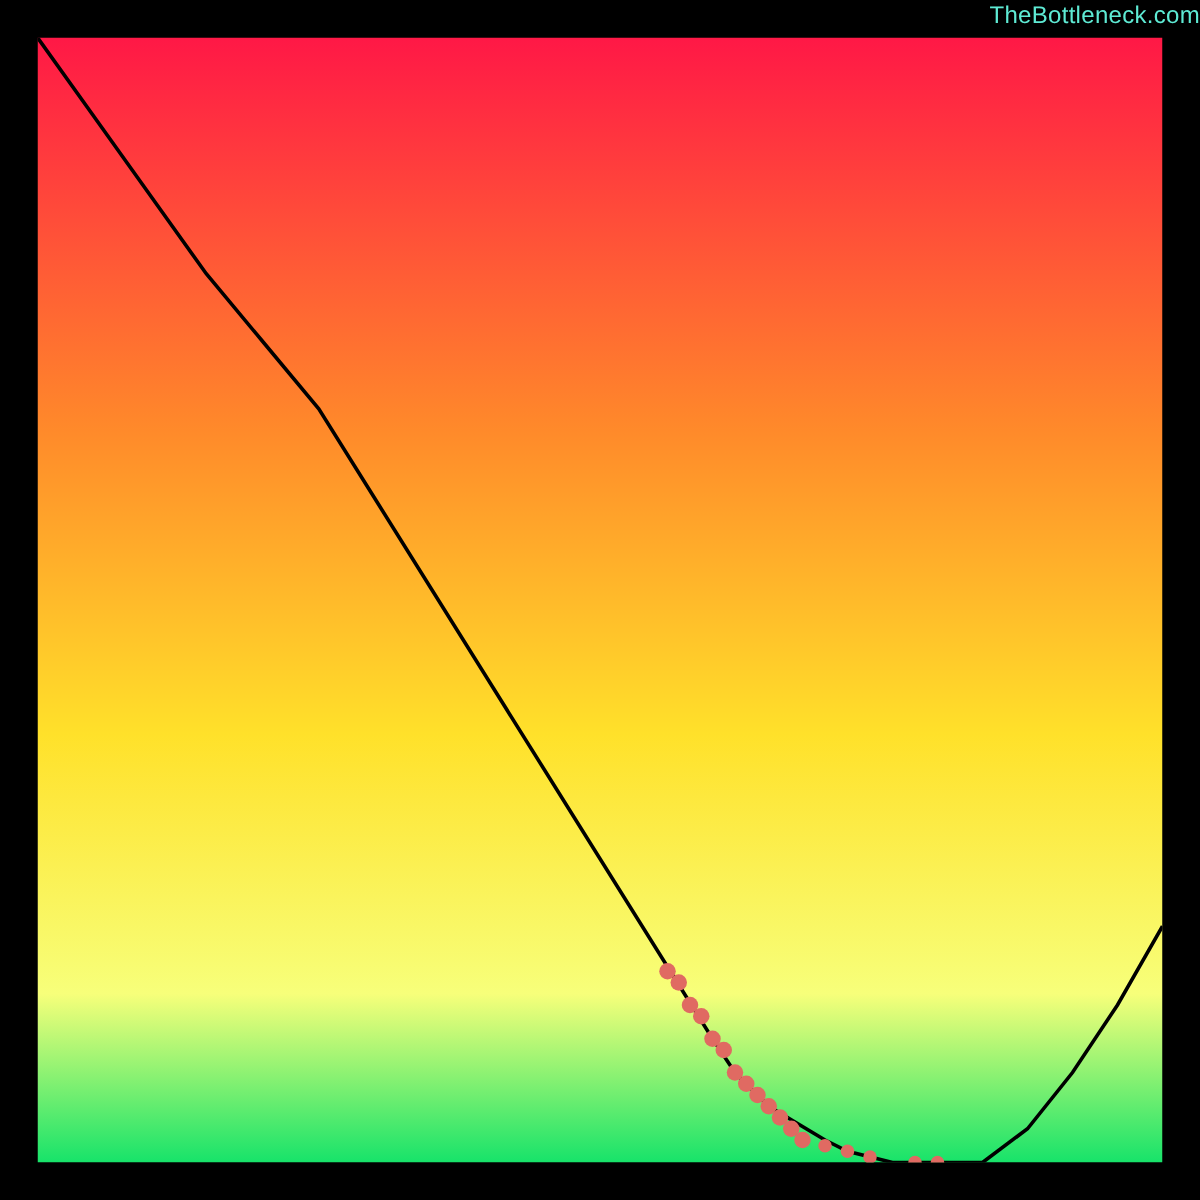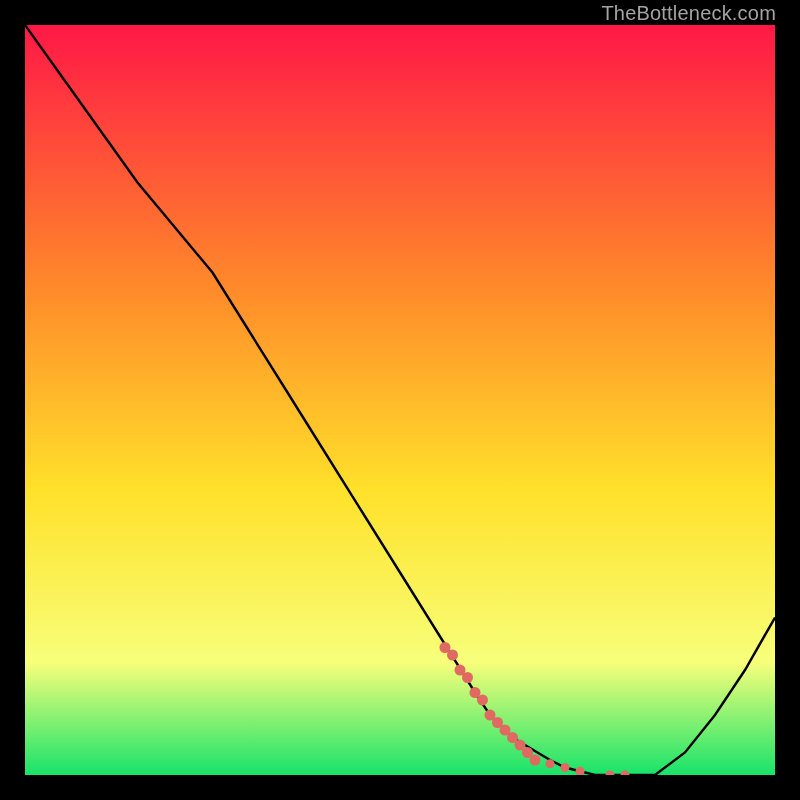--- a/index.html
+++ b/index.html
@@ -13,23 +13,23 @@
   }
   .frame {
     position: relative;
     width: 800px;
     height: 800px;
     background: #000;
   }
   .watermark {
     position: absolute;
     top: 2px;
-    right: 24px;
-    color: #a3a3a3;
-    font-size: 20px;
+    right: 0;
+    color: #5eead4;
+    font-size: 16px;
     font-weight: 500;
     letter-spacing: 0.2px;
     user-select: none;
   }
   .plot {
     position: absolute;
     left: 25px;
     top: 25px;
     width: 750px;
     height: 750px;

